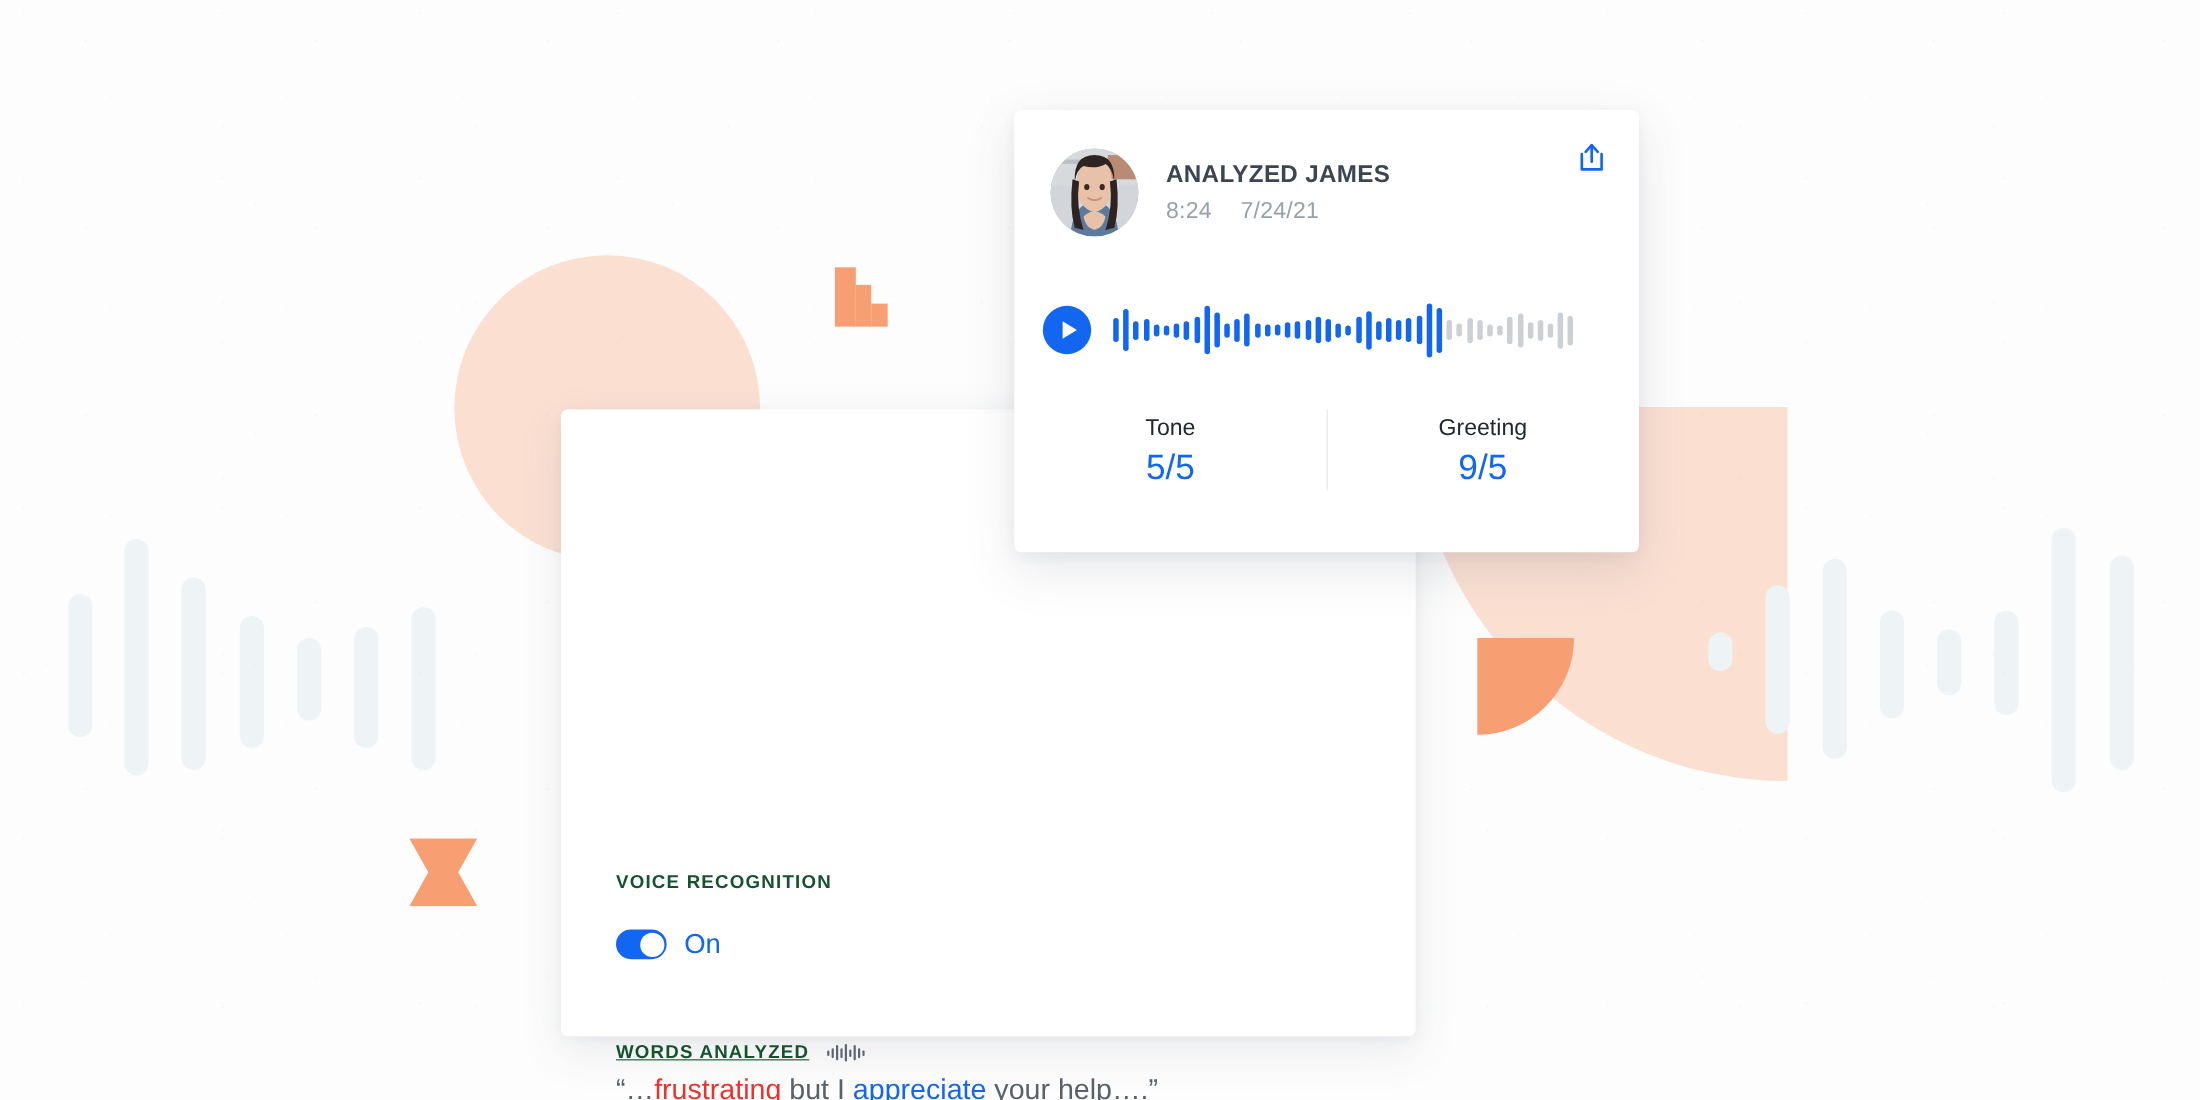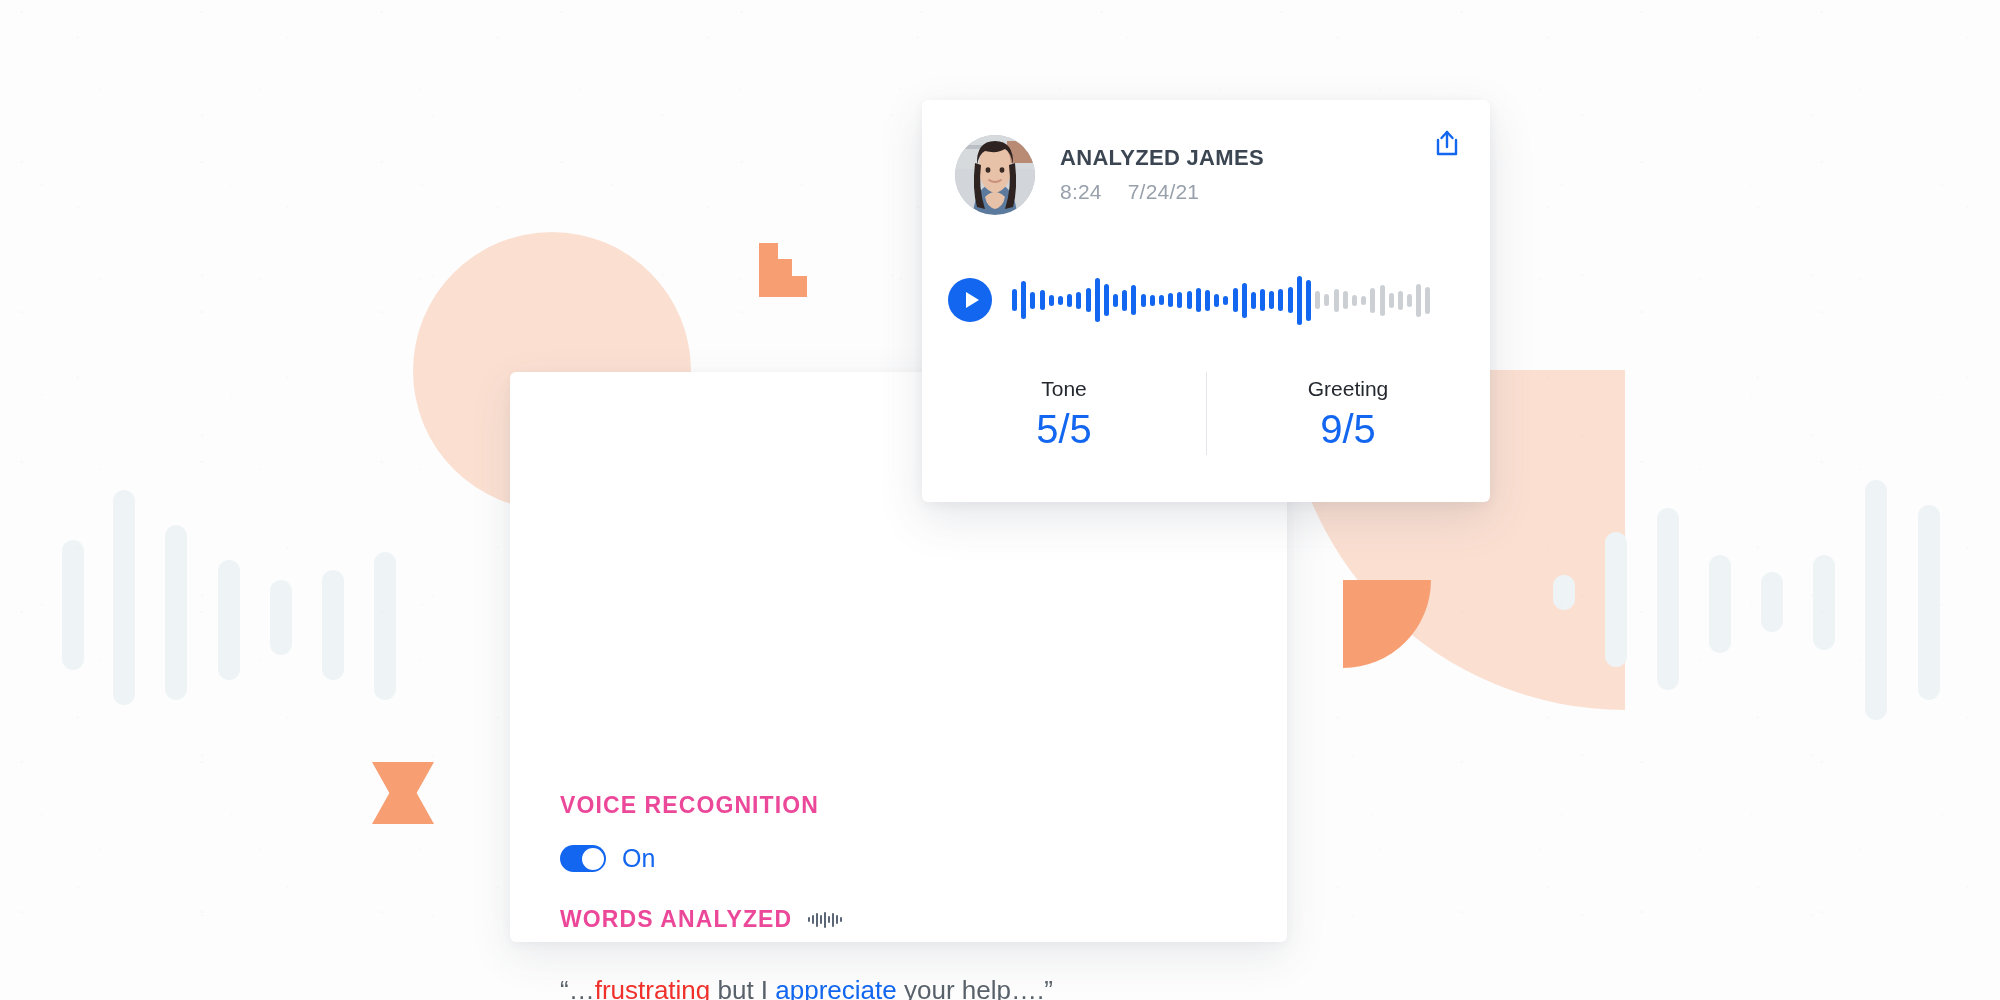--- a/index.html
+++ b/index.html
@@ -225,36 +225,36 @@
     left: 0; top: 2px; bottom: 2px;
     width: 1px;
     background: #e2e5e9;
   }
   .score-label {
     font-size: 21px;
     color: #24292f;
     line-height: 1.25;
   }
   .score-value {
-    font-size: 40px;
+    font-size: 32px;
     color: #1266ef;
     margin-top: 5px;
     line-height: 1.1;
   }
 
   
   .sec-title {
     position: absolute;
-    font-size: 23px;
+    font-size: 17px;
     font-weight: bold;
     letter-spacing: 1.1px;
-    color: #ec4899;
+    color: #14532d;
   }
   #t-voice { left: 50px; top: 420px; }
-  #t-words { left: 50px; top: 534px; display: flex; align-items: center; }
+  #t-words { left: 50px; top: 575px; display: flex; align-items: center; text-decoration: underline; }
   #t-words .mini-wave { margin-left: 16px; display: flex; align-items: center; height: 18px; }
   #t-words .mini-wave i {
     display: block; width: 2px; margin-right: 2px; background: #5a6675; border-radius: 2px;
   }
 
   .toggle-row {
     position: absolute;
     left: 50px;
     top: 472px;
     display: flex;

